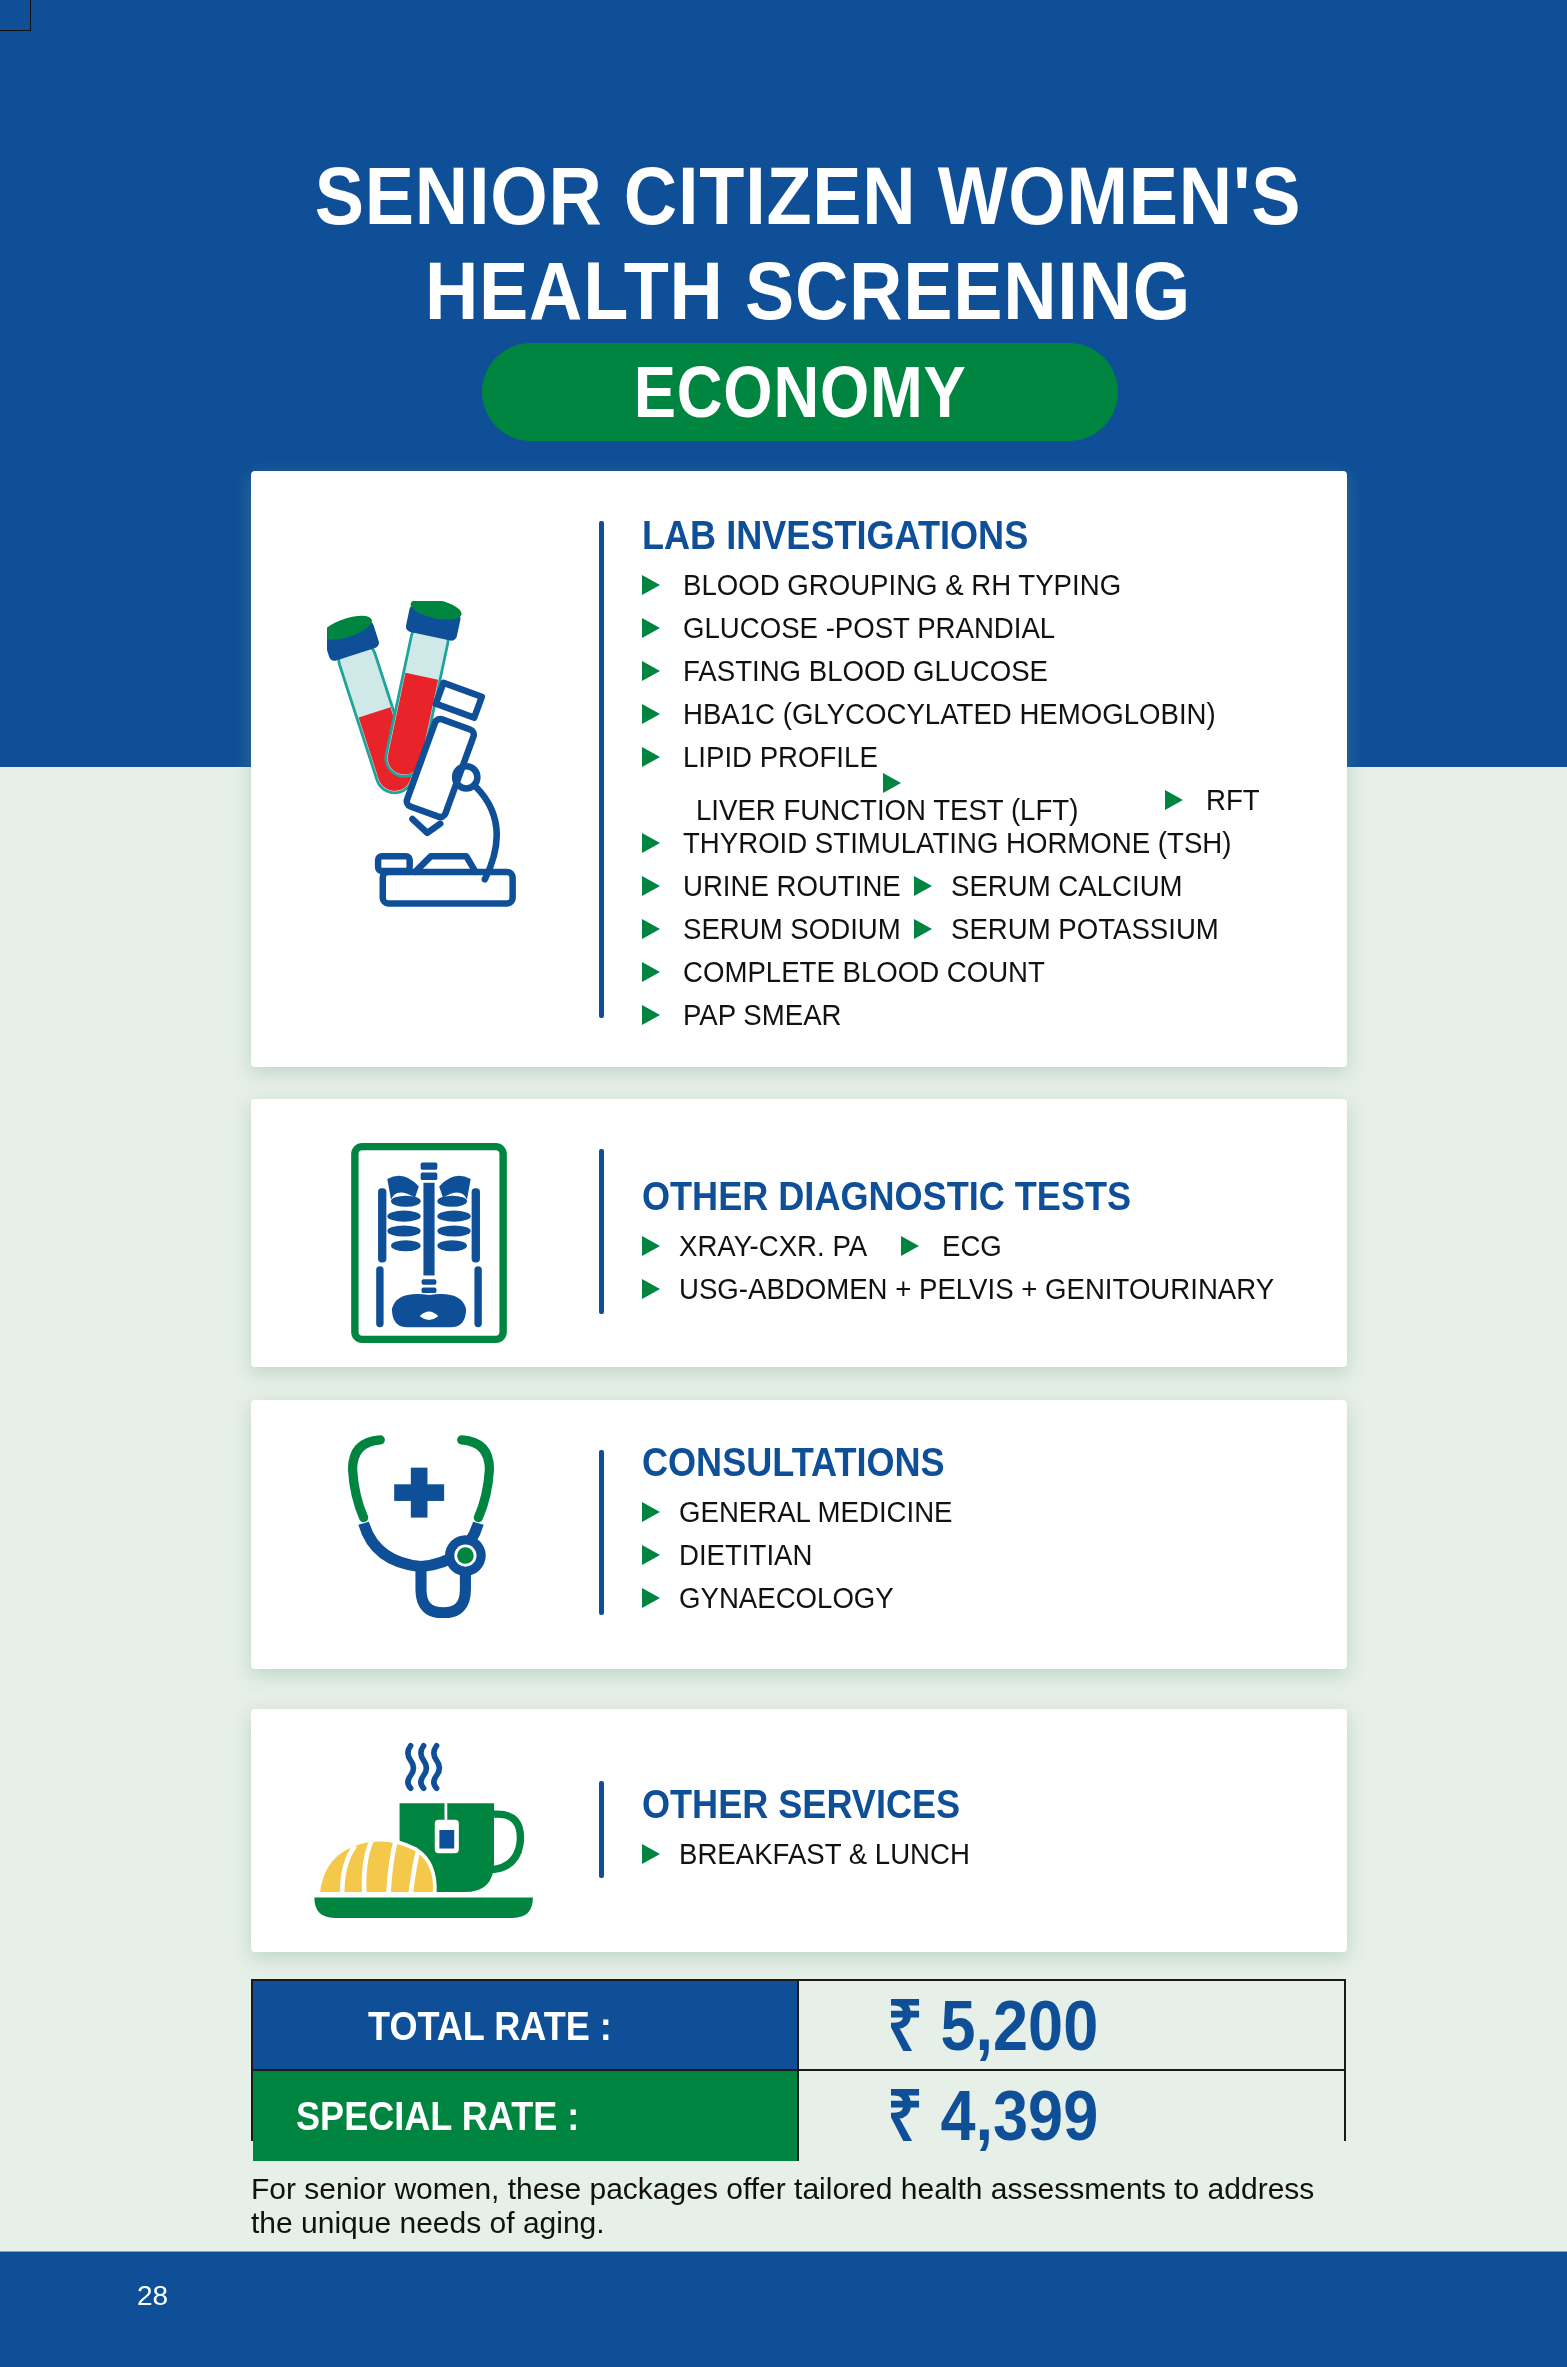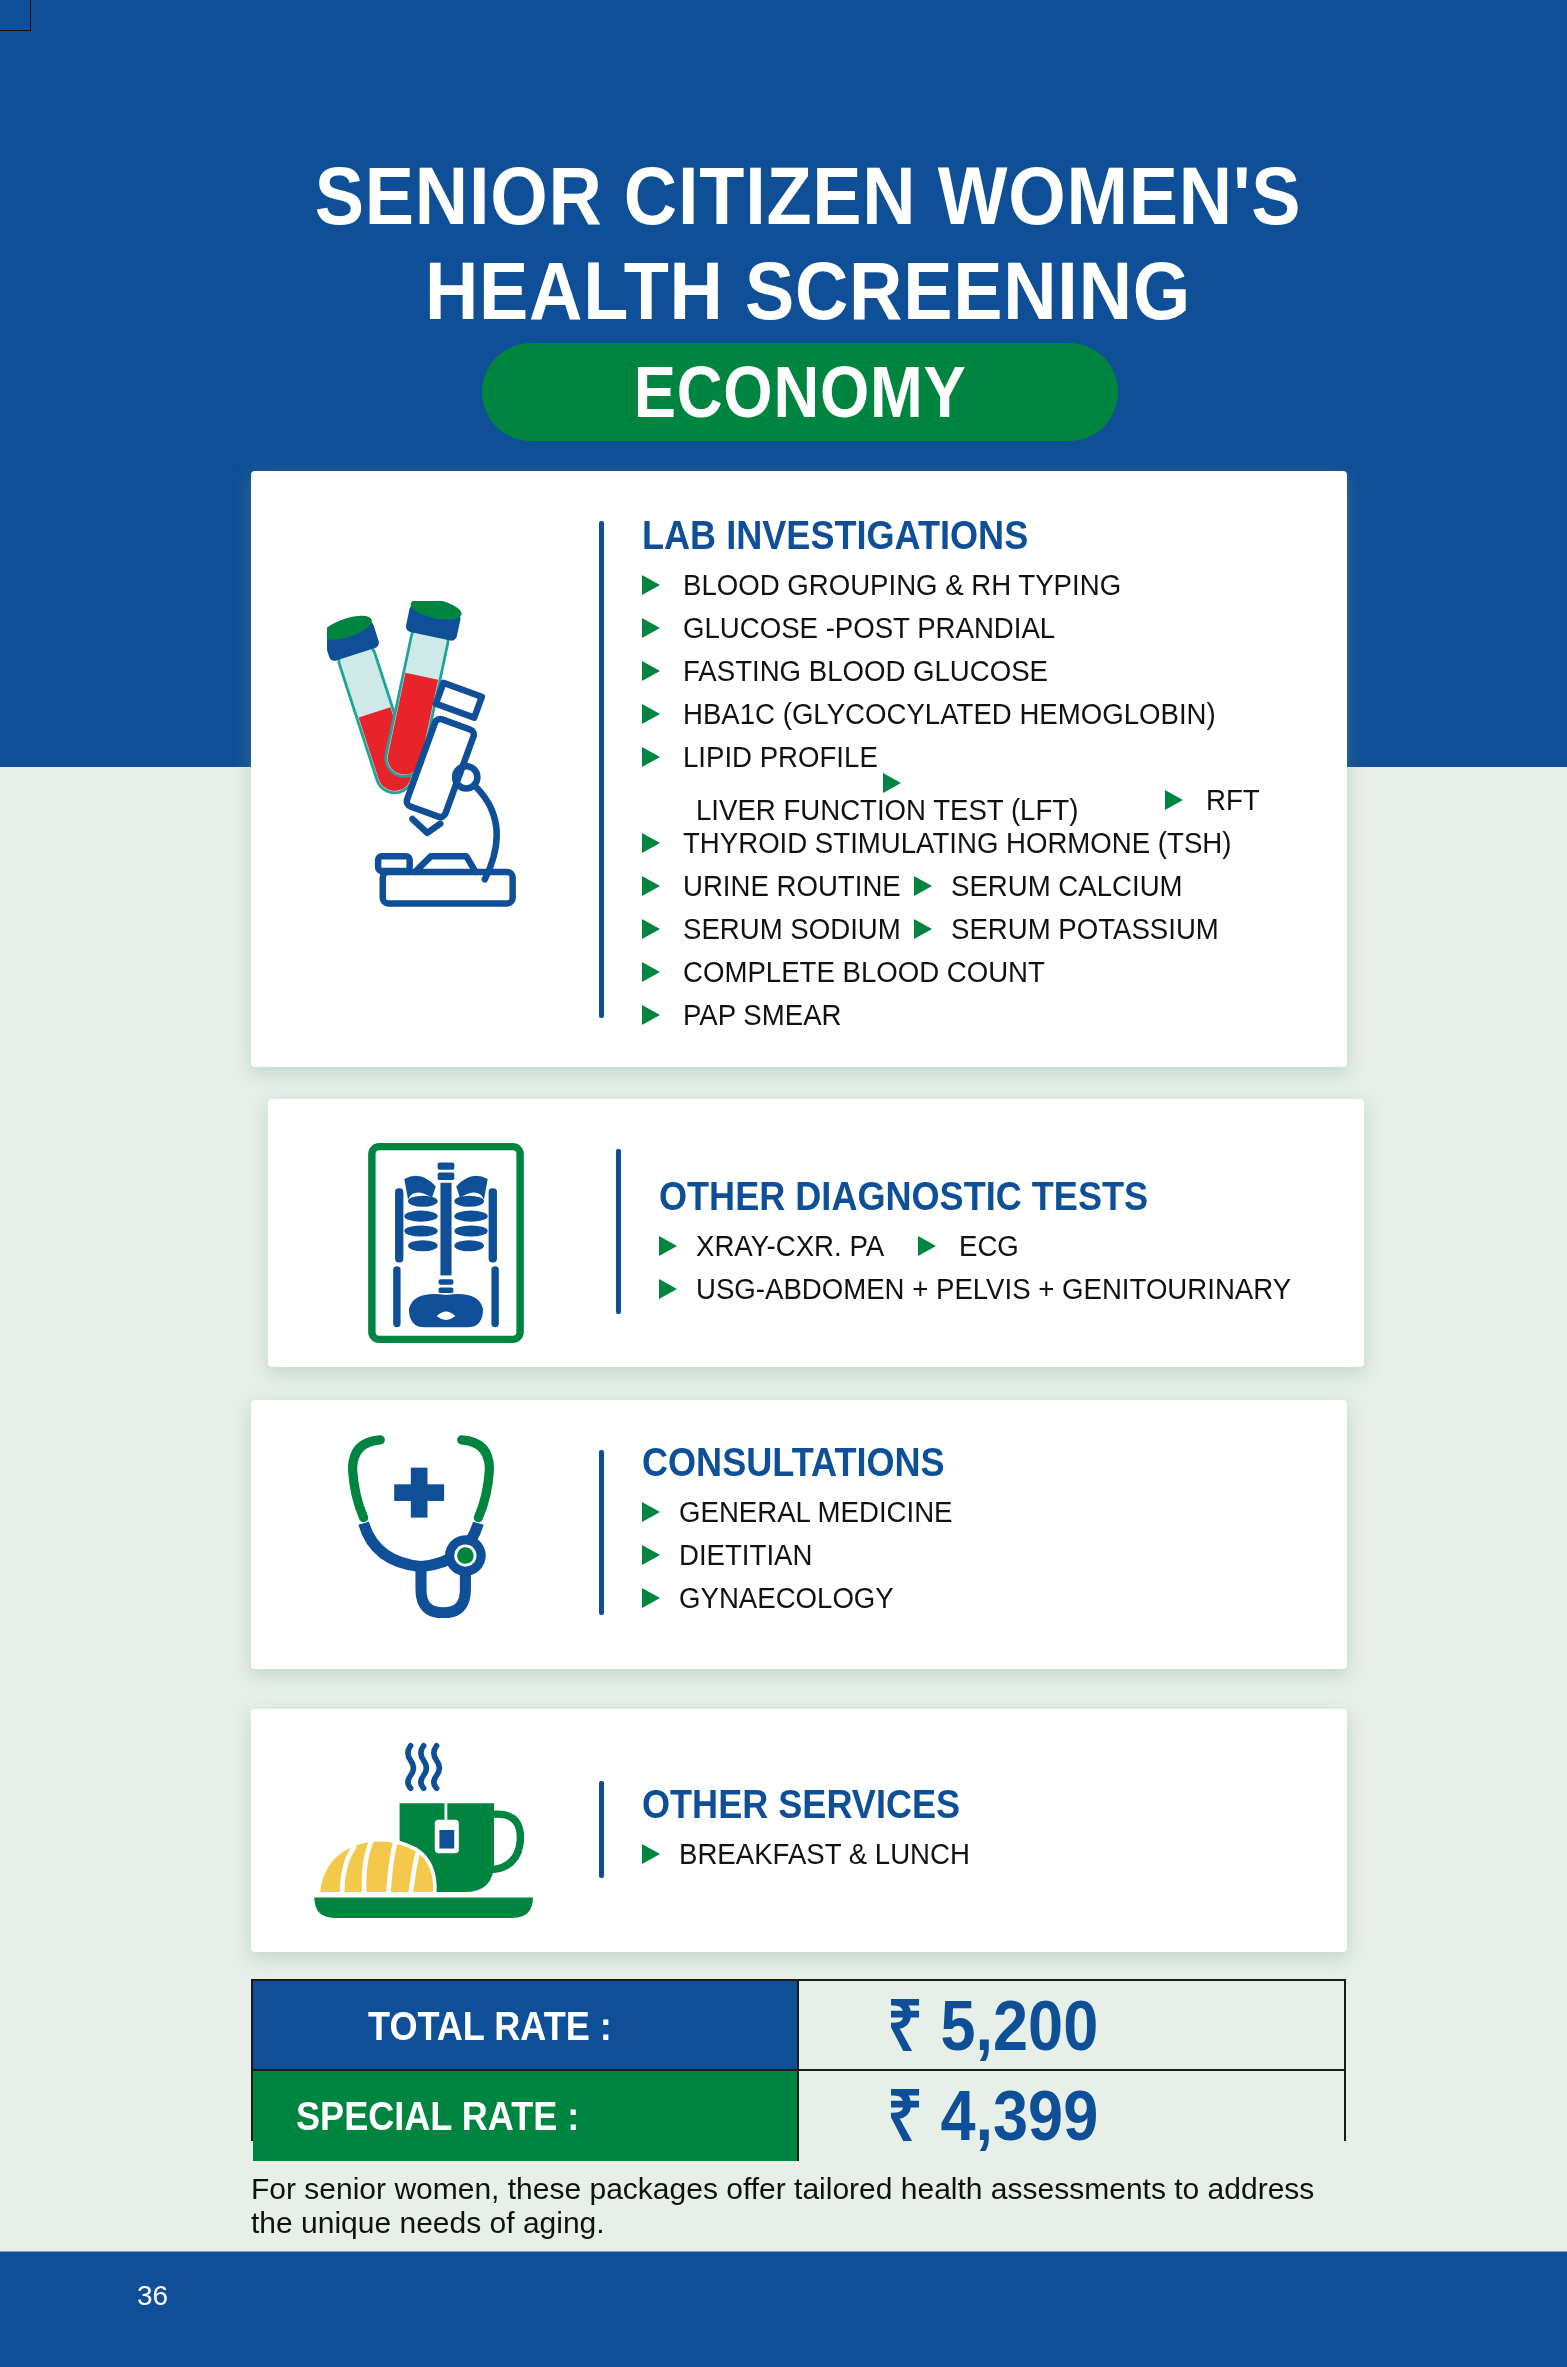--- a/index.html
+++ b/index.html
@@ -158,21 +158,21 @@
       <div class="row">
           <span class="item">
             <i class="arrow"></i>
             <span class="txt">PAP SMEAR</span>
           </span>
         </div>
     </div>
   </div>
 </div>
 
-<div class="card" style="top:1099px;height:268px;margin-left:17px;">
+<div class="card" style="top:1099px;height:268px;">
   <svg class="icon" style="left:99px;top:43px;" width="158" height="202" viewBox="0 0 170 218">
     <rect x="5" y="5" width="160" height="208" rx="8" fill="none" stroke="#008541" stroke-width="8"></rect>
     <g fill="#0f4f97">
       <rect x="76" y="22" width="18" height="8" rx="2"></rect>
         <rect x="76" y="33" width="18" height="8" rx="2"></rect>
       <rect x="79" y="44" width="12" height="100"></rect>
       <path d="M40 40 Q58 30 74 48 L70 60 Q50 48 44 62 Z"></path>
         <path d="M130 40 Q112 30 96 48 L100 60 Q120 48 126 62 Z"></path>
       <ellipse cx="60" cy="64" rx="16" ry="6"></ellipse>
         <ellipse cx="110" cy="64" rx="16" ry="6"></ellipse>
@@ -296,14 +296,14 @@
   </div>
   <div class="pt-row" style="top:90px;">
     <div class="pt-label" style="background:#008541;padding-left:43px;"><span>SPECIAL RATE :</span></div>
     <div class="pt-value"><span>₹ 4,399</span></div>
   </div>
 </div>
 
 <div class="footnote">For senior women, these packages offer tailored health assessments to address the unique needs of aging.</div>
 
 <div class="footer-band"></div>
-<div class="page-num">36</div>
+<div class="page-num">28</div>
 
 
 </body></html>

